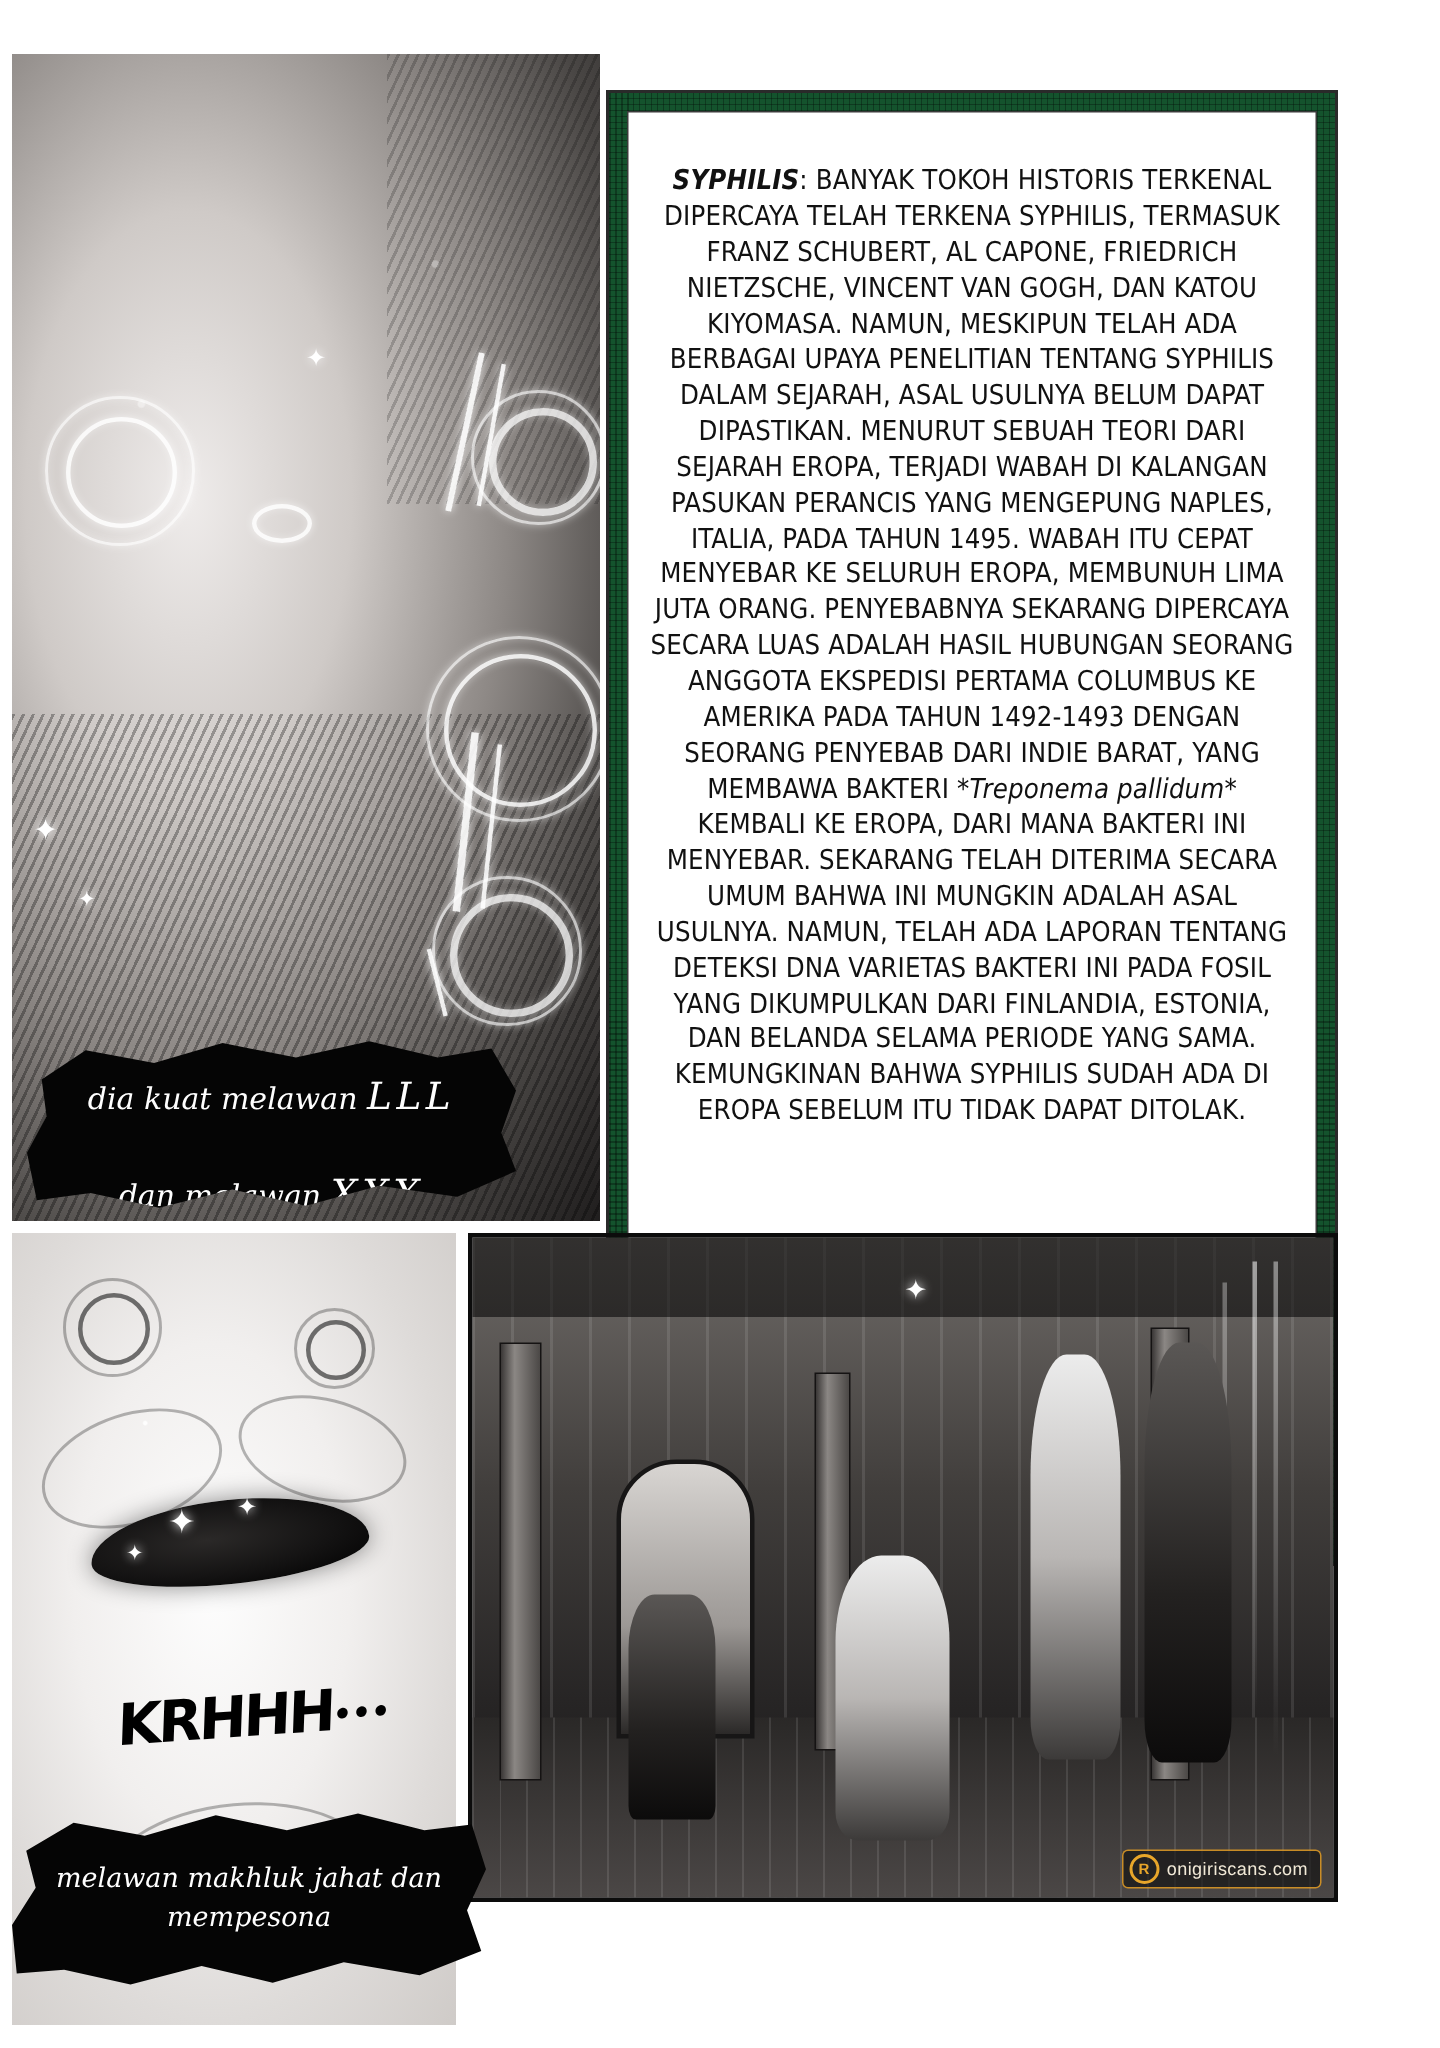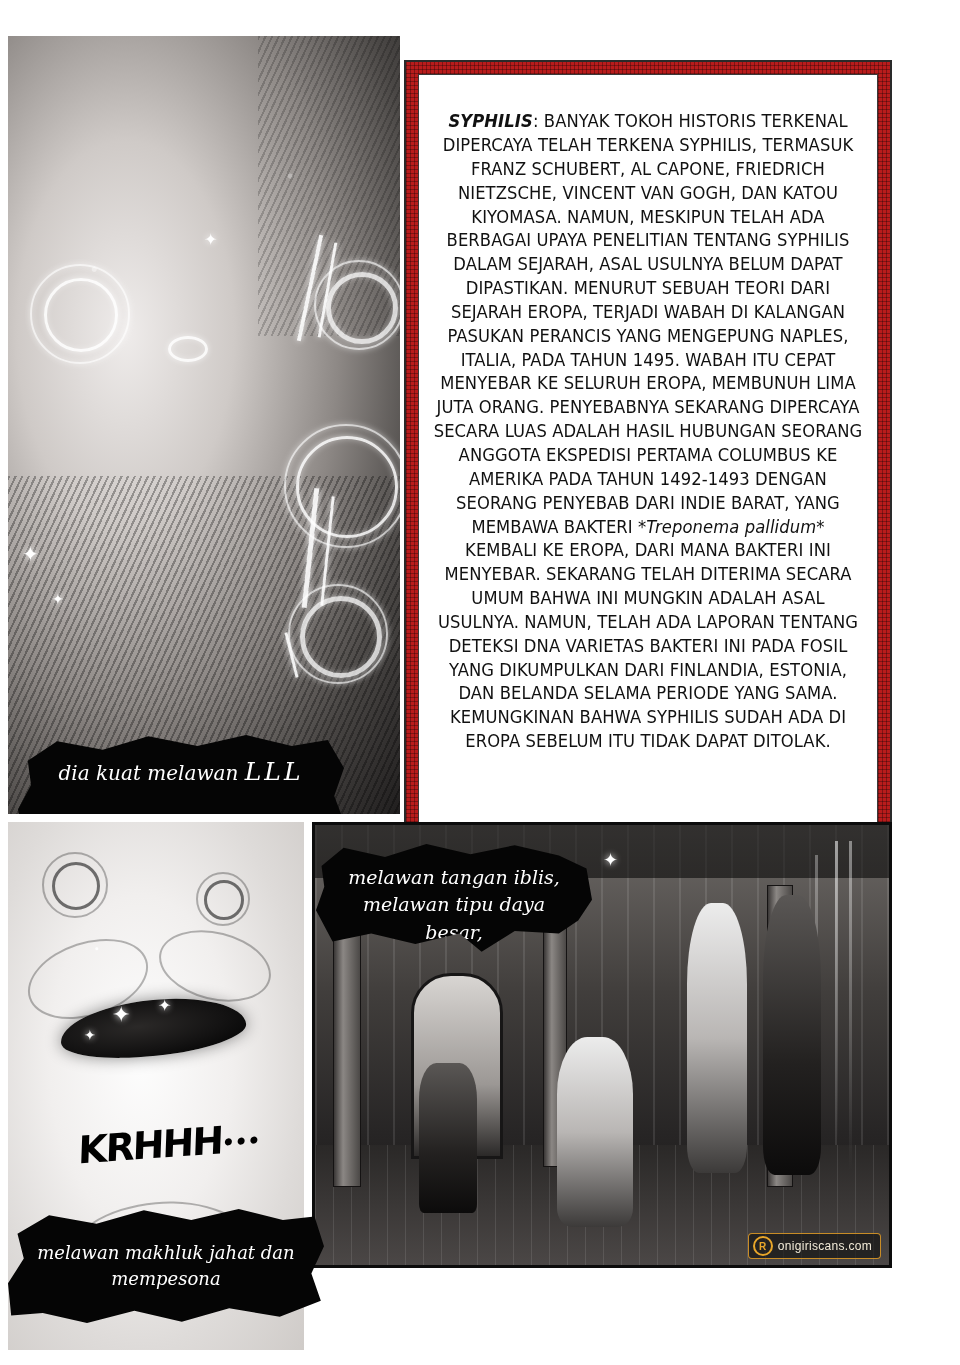--- a/index.html
+++ b/index.html
@@ -75,21 +75,21 @@
       rgba(0,0,0,0) 2px 6px);
   }
 
   
   #panel-info {
     left: 404px;
     top: 60px;
     width: 488px;
     height: 984px;
     border: 2px solid #2a2a2a;
-    background: #b91c1c;
+    background: #14532d;
     padding: 0;
   }
   #panel-info .weave {
     position: absolute;
     inset: 0;
     background-image:
       repeating-linear-gradient(0deg, rgba(0,0,0,.30) 0 1px, rgba(0,0,0,0) 1px 4px),
       repeating-linear-gradient(90deg, rgba(0,0,0,.30) 0 1px, rgba(0,0,0,0) 1px 4px);
   }
   #panel-info .inner {
@@ -148,21 +148,21 @@
     height: 142px;
     font-size: 19px;
     clip-path: polygon(
       2% 22%, 9% 8%, 22% 14%, 34% 4%, 48% 11%, 61% 3%, 74% 12%, 87% 6%, 97% 18%,
       100% 42%, 96% 62%, 99% 80%, 86% 92%, 72% 86%, 58% 96%, 44% 88%, 30% 97%,
       16% 89%, 5% 93%, 0% 70%, 3% 48%);
   }
 
   #blob-2 {
     left: 10px;
-    top: 693px;
+    top: 652px;
     width: 326px;
     height: 122px;
     font-size: 20px;
     clip-path: polygon(
       3% 26%, 12% 10%, 26% 17%, 40% 6%, 55% 14%, 70% 5%, 84% 14%, 95% 9%,
       100% 32%, 97% 55%, 100% 76%, 88% 90%, 72% 84%, 57% 95%, 42% 86%, 27% 96%,
       13% 88%, 2% 92%, 0% 66%, 4% 46%);
   }
 
   #blob-3 {
@@ -399,24 +399,19 @@
     <div class="figure dark" style="left:104px;top:238px;width:58px;height:150px;border-radius:30% 30% 8% 8% / 24% 24% 6% 6%;"></div>
 
     <div class="sparkle" style="left:288px;top:26px;font-size:18px;">✦</div>
 
     <div id="watermark">
       <span class="mark">R</span>
       <span>onigiriscans.com</span>
     </div>
   </div>
 
-  <div class="blob" id="blob-3">
-    <span class="txt">melawan tangan iblis,
-melawan tipu daya
-besar,</span>
-  </div>
 
   <div class="blob" id="blob-4">
     <span class="txt">melawan makhluk jahat dan
 mempesona</span>
   </div>
 
 </div>
 
 </body></html>

